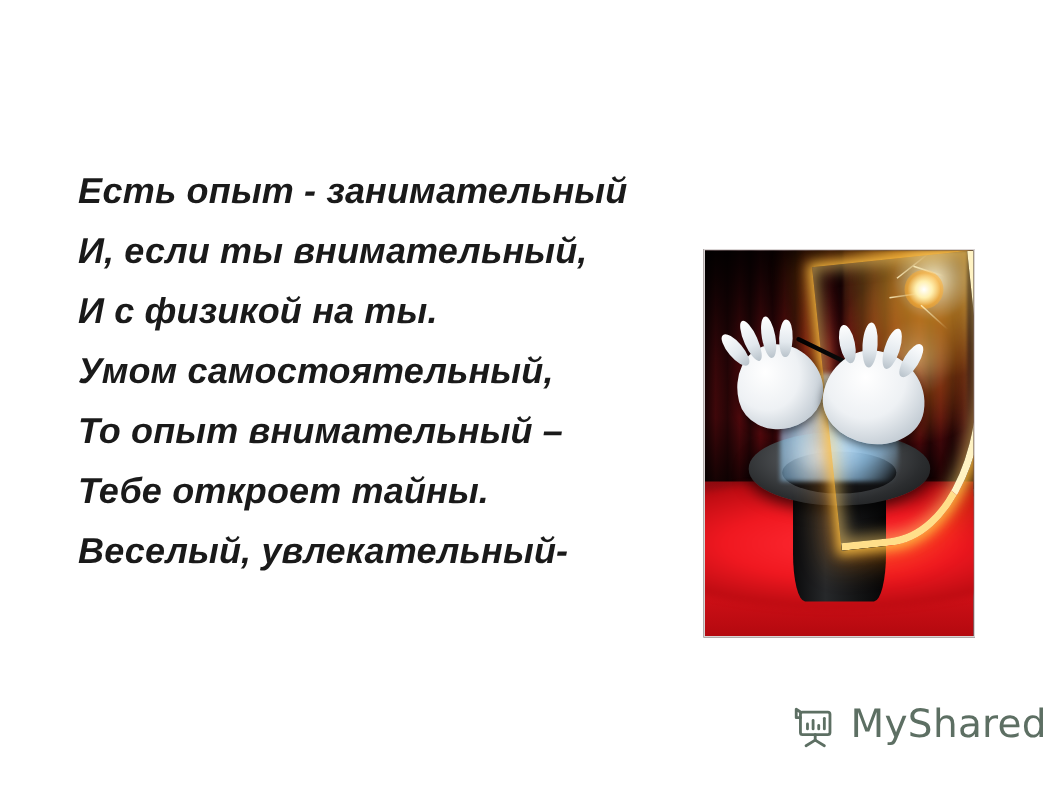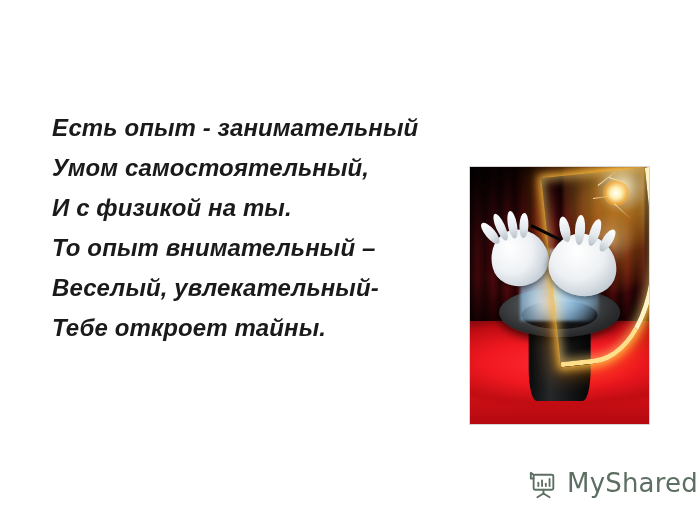--- a/index.html
+++ b/index.html
@@ -248,25 +248,26 @@
     line-height: 1;
   }
 </style>
 </head>
 <body>
 
 <div id="slide">
 
   <div id="poem">
     <div class="poem-line">Есть опыт - занимательный</div>
+    <div class="poem-line">И, если ты внимательный,</div>
+    <div class="poem-line">И с физикой на ты.</div>
     <div class="poem-line">Умом самостоятельный,</div>
-    <div class="poem-line">И с физикой на ты.</div>
     <div class="poem-line">То опыт внимательный –</div>
+    <div class="poem-line">Тебе откроет тайны.</div>
     <div class="poem-line">Веселый, увлекательный-</div>
-    <div class="poem-line">Тебе откроет тайны.</div>
   </div>
 
   <div id="photo-frame">
     <div id="photo">
 
       <div class="curtain"></div>
       <div class="curtain-vignette"></div>
 
       <div class="floor"></div>
       <div class="floor-glow"></div>

